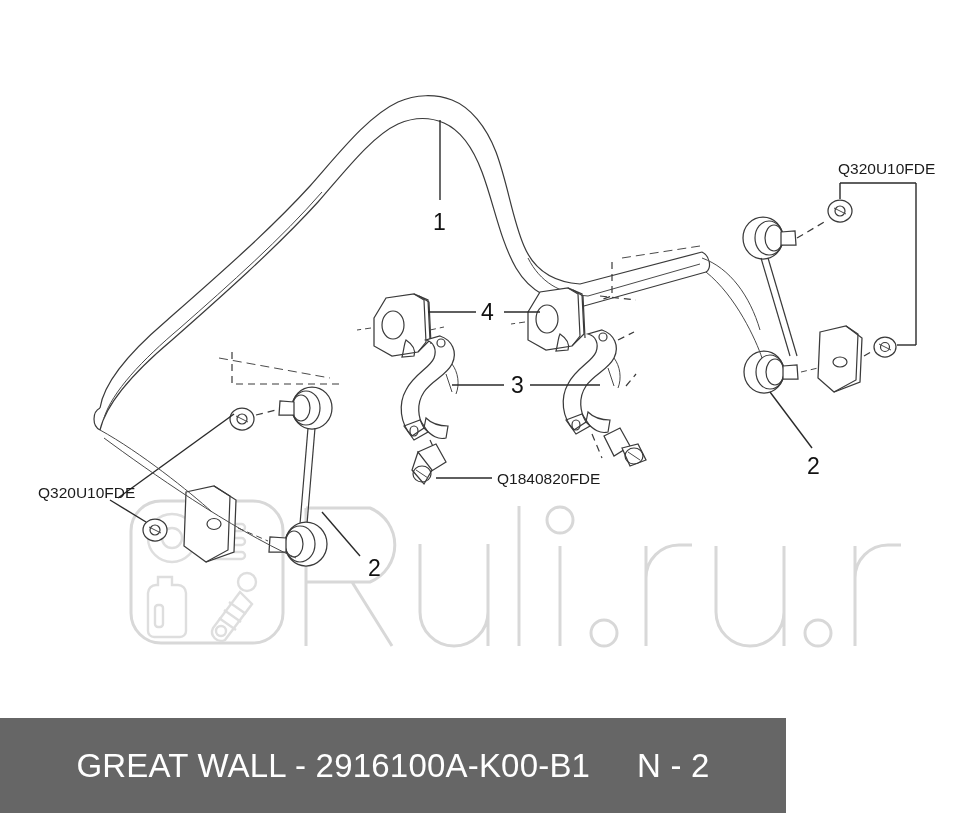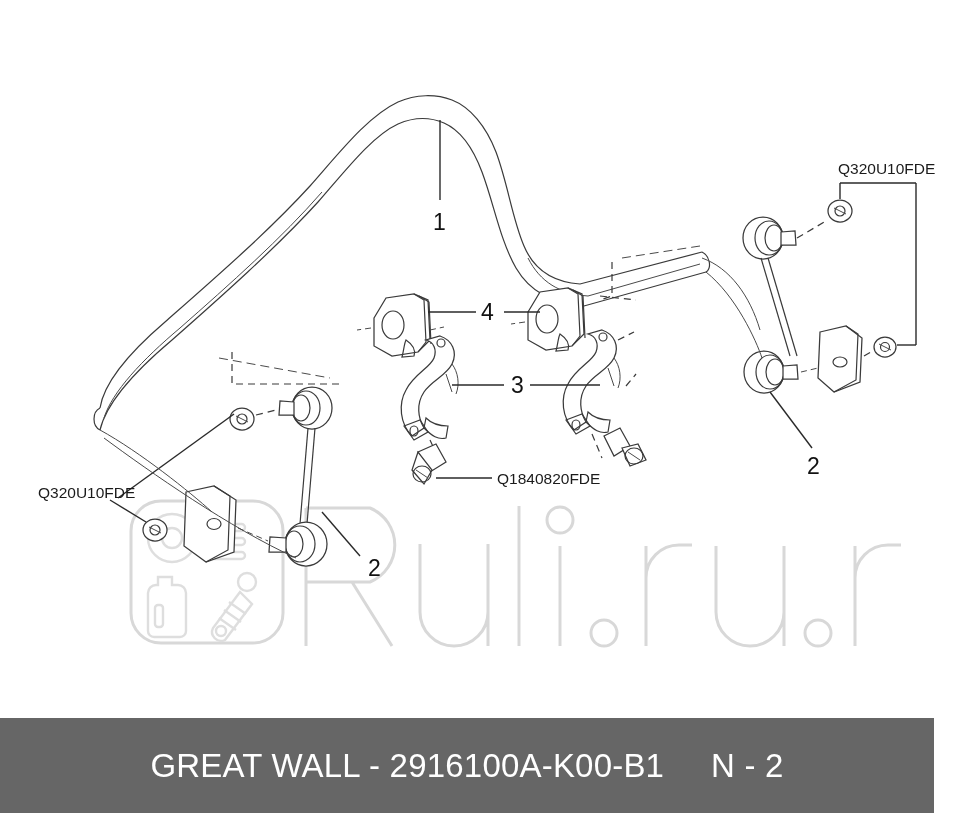--- a/index.html
+++ b/index.html
@@ -28,21 +28,21 @@
   }
   #diagram-svg {
     position: absolute;
     left: 0;
     top: 0;
   }
   #footer-bar {
     position: absolute;
     left: 0;
     top: 718px;
-    width: 934px;
+    width: 786px;
     height: 95px;
     background: #666666;
     display: flex;
     align-items: center;
     justify-content: center;
   }
   #footer-text {
     color: #ffffff;
     font-family: "Liberation Sans", sans-serif;
     font-size: 33px;

